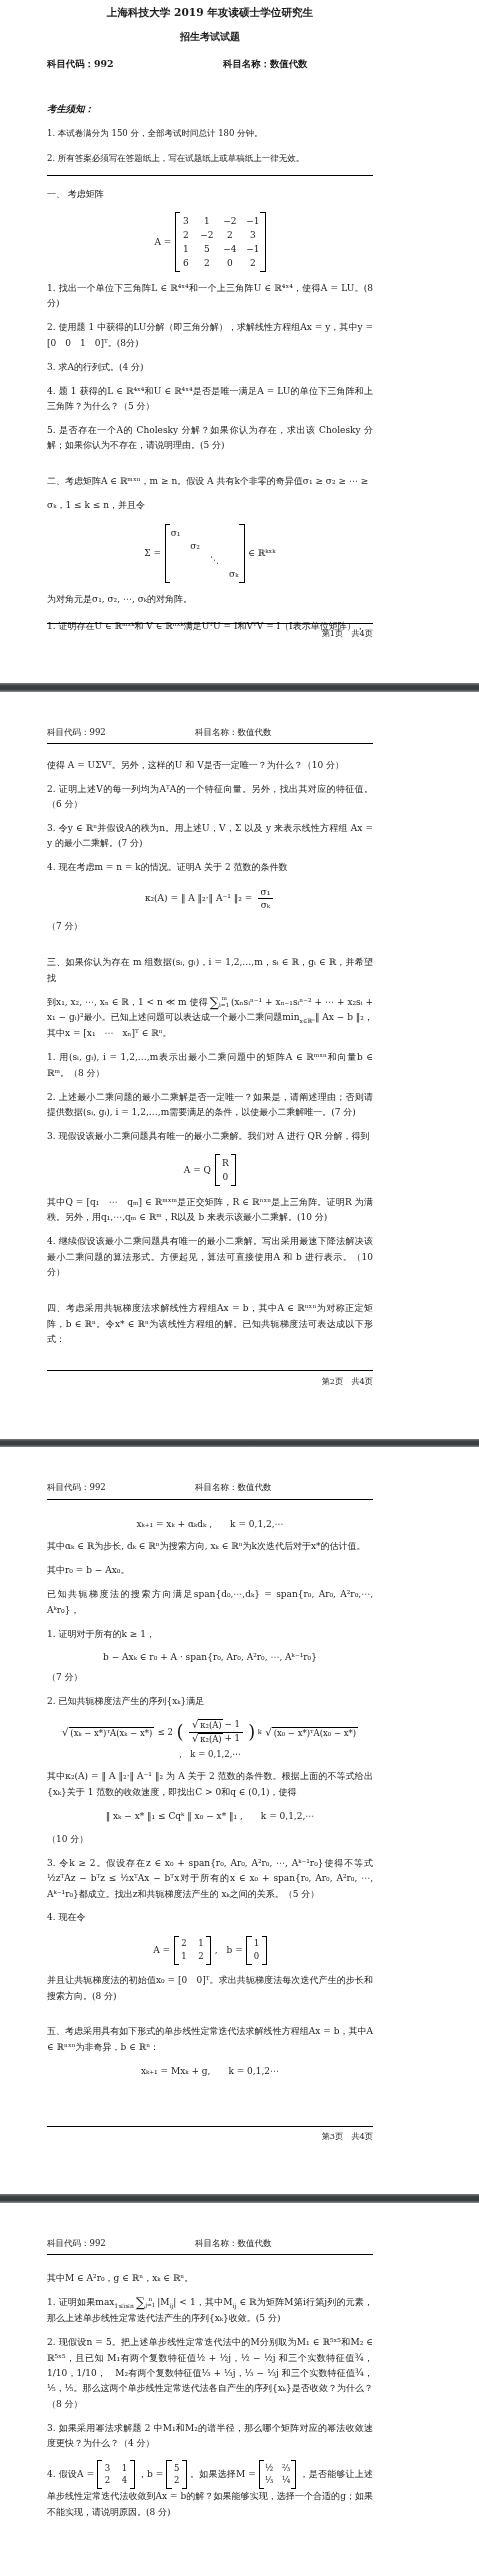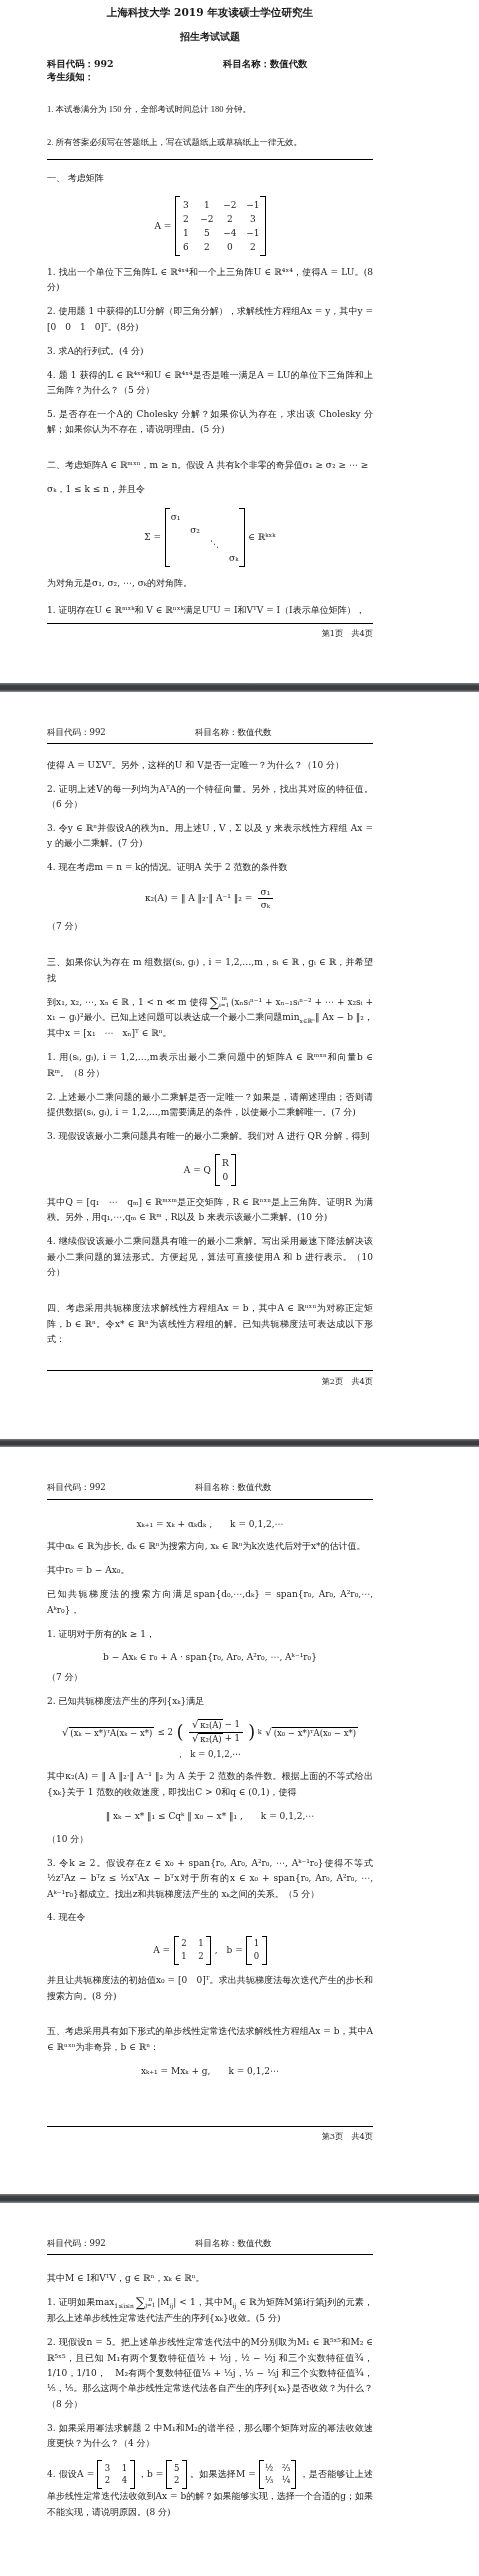--- a/index.html
+++ b/index.html
@@ -10,22 +10,22 @@
   #p2{height:747px;}
   #p3{height:747px;}
   #p4{height:374px;}
   .psep{height:8.5px;width:480px;background:linear-gradient(180deg,#7a7e82 0%,#3c4043 30%,#383b3e 70%,#8a8e92 100%);}
   .t{font-size:9px;line-height:1.72;margin:8.5px 0 0 0;text-align:justify;}
   .big-gap{margin-top:20.5px;}
   .exam-title{font-size:10.6px;font-weight:700;text-align:center;margin:6px 0 0 0;}
   .exam-subtitle{font-size:10px;font-weight:700;text-align:center;margin:9.7px 0 0 0;}
   .subj-row1{display:flex;margin-top:14.5px;font-size:9.4px;font-weight:700;}
   .subj-row1 .code{width:176px;flex:0 0 auto;}
-  .notice-h{font-size:9.4px;font-weight:700;margin-top:0;}
-  .notice{font-size:8.5px;margin-top:19px;line-height:1.6;font-family:Liberation Serif, serif;}
+  .notice-h{font-size:9.4px;font-weight:700;margin-top:32px;font-style:italic;}
+  .notice{font-size:8.5px;margin-top:11px;line-height:1.6;}
   .rule{border-top:1.8px solid #000;margin-top:9.7px;height:0;}
   .phead{display:flex;margin-top:35px;border-bottom:1.5px solid #000;padding-bottom:4.8px;font-size:8.5px;}
   .phead .pcode{width:148px;flex:0 0 auto;}
   .pfoot{position:absolute;left:47px;right:51px;border-top:1.3px solid #000;padding-top:4.2px;
          text-align:right;font-size:8.2px;}
   #p1 .pfoot{bottom:44px;}
   #p2 .pfoot,#p3 .pfoot{bottom:52px;}
   .fcenter{display:flex;justify-content:center;align-items:center;gap:3.6px;font-size:9px;margin:9.7px 0 0 0;flex-wrap:wrap;}
   .mat{display:inline-grid;gap:1.8px 9.7px;padding:3px 6px;position:relative;vertical-align:middle;text-align:center;line-height:1.35;}
   .mat::before,.mat::after{content:"";position:absolute;top:0;bottom:0;width:4.2px;border:1px solid #000;}
@@ -259,21 +259,21 @@
 </div>
 
 <div class="psep"></div>
 
 <div class="page" id="p4">
   <div class="phead">
     <span class="pcode">科目代码：992</span>
     <span>科目名称：数值代数</span>
   </div>
 
-  <p class="t" style="margin-top:15.7px;">其中M ∈ I和VᵀV，g ∈ ℝⁿ，xₖ ∈ ℝⁿ。</p>
+  <p class="t" style="margin-top:15.7px;">其中M ∈ A²r₀，g ∈ ℝⁿ，xₖ ∈ ℝⁿ。</p>
 
   <p class="t">
     <span>1.  证明如果max</span><span class="subi">1≤i≤n</span><span class="sum">
         <span class="ss">∑</span>
         <span class="sl">
           <span>n</span>
           <span>j=1</span>
         </span>
       </span><span>|M</span><span class="subi">ij</span><span>| &lt; 1，其中M</span><span class="subi">ij</span><span> ∈ ℝ为矩阵M第i行第j列的元素，那么上述单步线性定常迭代法产生的序列{xₖ}收敛。(5 分)</span>
   </p>

